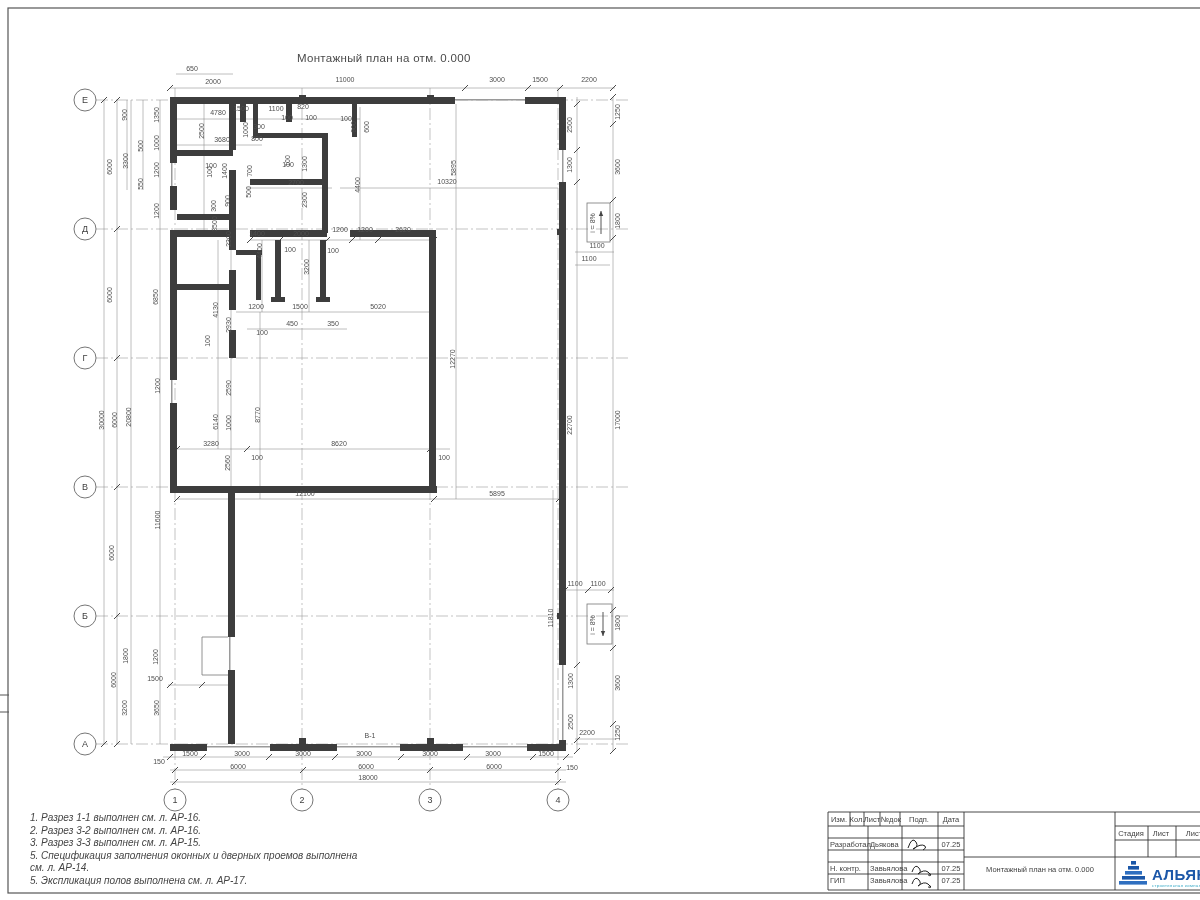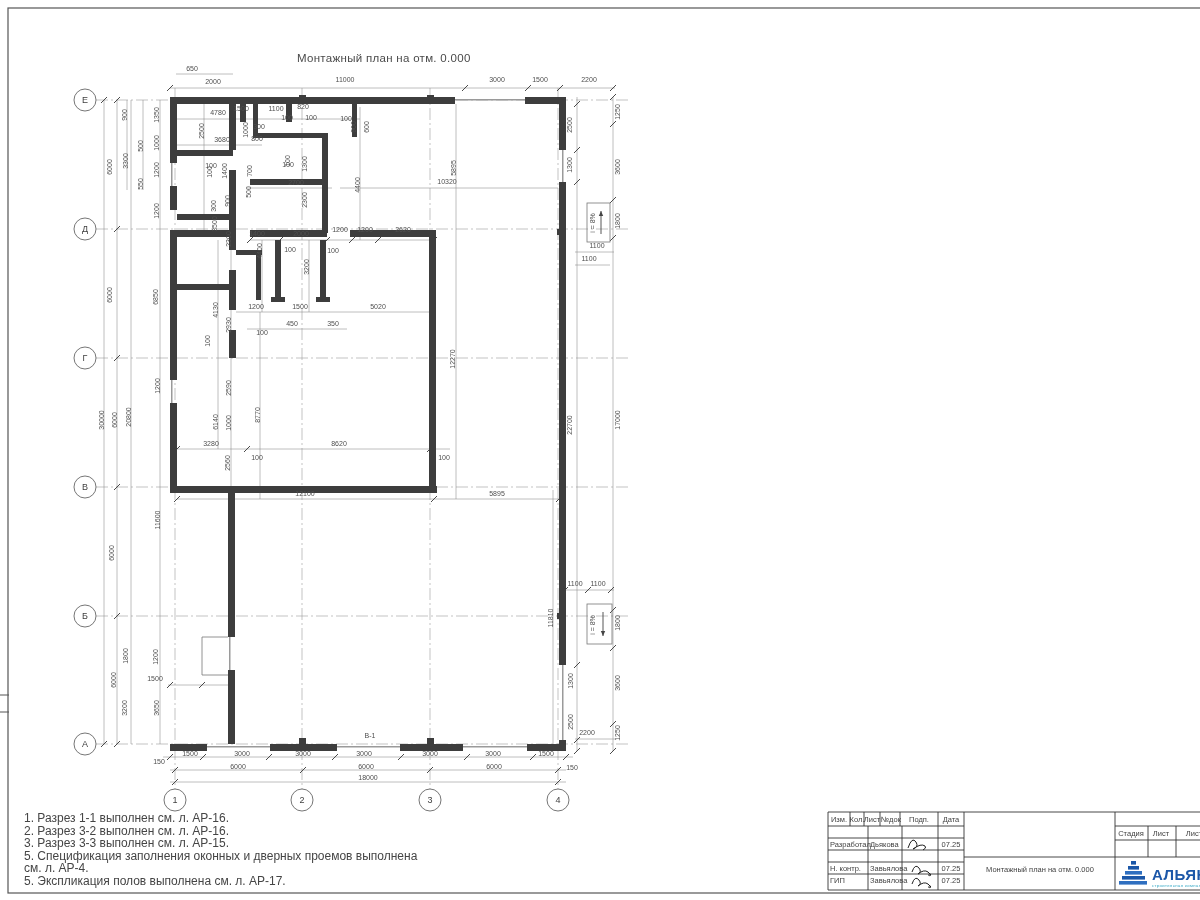--- a/index.html
+++ b/index.html
@@ -4,21 +4,21 @@
 <style>
   html,body{margin:0;padding:0;background:#e8e8e8;}
   .sheet{position:relative;width:1200px;height:900px;background:#ffffff;overflow:hidden;
          font-family:"Liberation Sans",sans-serif;}
   svg{position:absolute;left:0;top:0;}
   text{font-family:"Liberation Sans",sans-serif;}
   .dim{font-size:7px;fill:#4f4f4f;}
   .big-title{font-size:11.5px;fill:#4a4a4a;letter-spacing:.3px;}
   .gridlbl{font-size:9px;fill:#3f3f3f;}
   .tb-small{font-size:7.5px;fill:#3f3f3f;}
-  .notes{position:absolute;left:24px;top:812px;font-size:12px;line-height:12.6px;color:#454545;}
+  .notes{position:absolute;left:30px;top:812px;font-size:10px;line-height:12.6px;color:#454545;font-style:italic;}
   .logo-name{font-size:15px;font-weight:bold;fill:#1b57a8;letter-spacing:.5px;}
   .logo-sub{font-size:4.2px;fill:#2fa6c4;letter-spacing:.4px;}
 </style>
 </head>
 <body>
 
 <div class="sheet">
   <svg id="plan-svg" width="1200" height="900" viewBox="0 0 1200 900">
 
     <rect x="8" y="8" width="1210" height="885" fill="none" stroke="#555" stroke-width="1.2"></rect>
@@ -416,16 +416,16 @@
       <text class="logo-name" x="1152" y="880">АЛЬЯНС</text>
       <text class="logo-sub" x="1152" y="887">строительная компания</text>
     </g>
   </svg>
 
   <div class="notes" id="notes">
       <div>1. Разрез 1-1 выполнен см. л. АР-16.</div>
       <div>2. Разрез 3-2 выполнен см. л. АР-16.</div>
       <div>3. Разрез 3-3 выполнен см. л. АР-15.</div>
       <div>5. Спецификация заполнения оконных и дверных проемов выполнена</div>
-      <div>см. л. АР-4.</div>
+      <div>см. л. АР-14.</div>
       <div>5. Экспликация полов выполнена см. л. АР-17.</div>
     </div>
 </div>
 
 </body></html>

